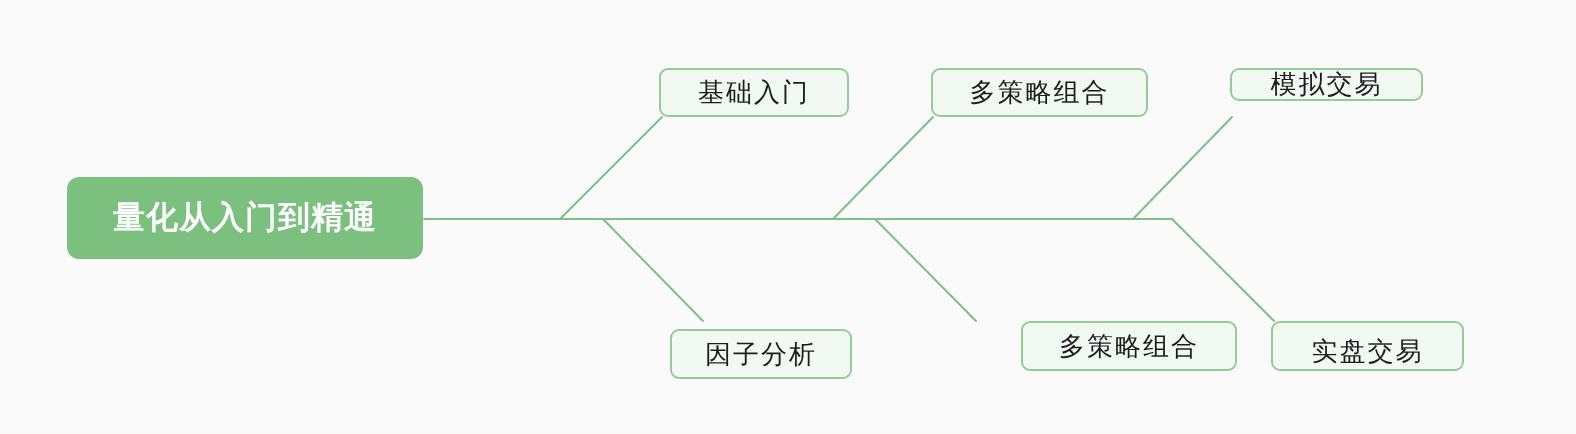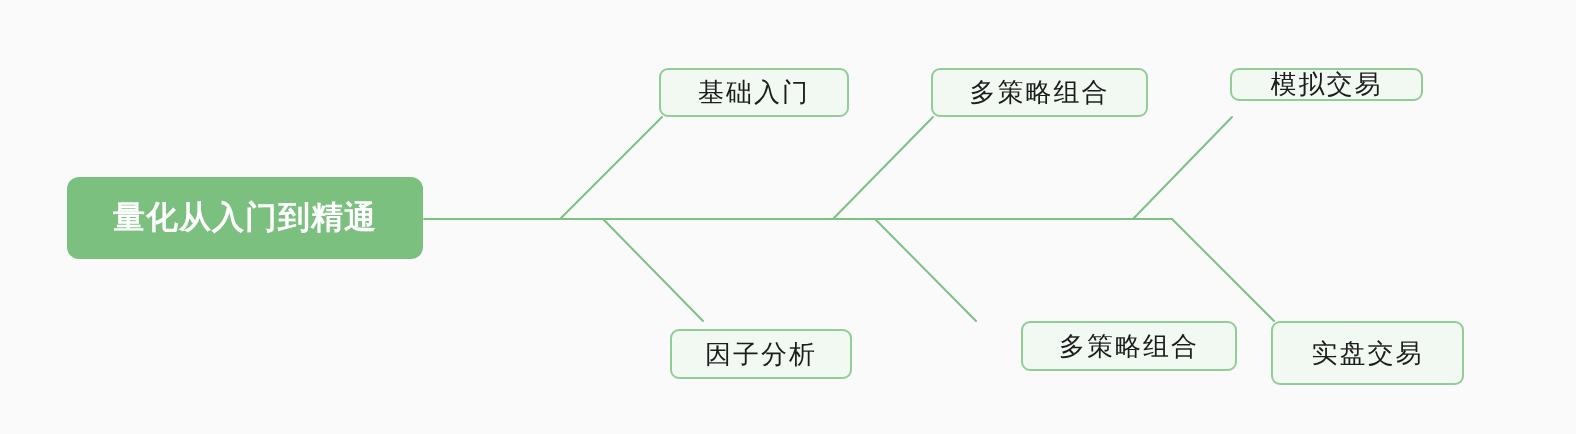--- a/index.html
+++ b/index.html
@@ -92,17 +92,17 @@
   </div>
 
   <div class="node branch" style="left:670px; top:321px; width:182px; height:50px;margin-top:8px;">
     <span>因子分析</span>
   </div>
 
   <div class="node branch" style="left:973px; top:321px; width:216px; height:50px;margin-left:48px;">
     <span>多策略组合</span>
   </div>
 
-  <div class="node branch" style="left:1271px; top:321px; width:193px; height:64px;">
+  <div class="node branch" style="left:1271px; top:321px; width:193px; height:50px;align-items:flex-end;">
     <span>实盘交易</span>
   </div>
 
 </div>
 
 </body></html>

